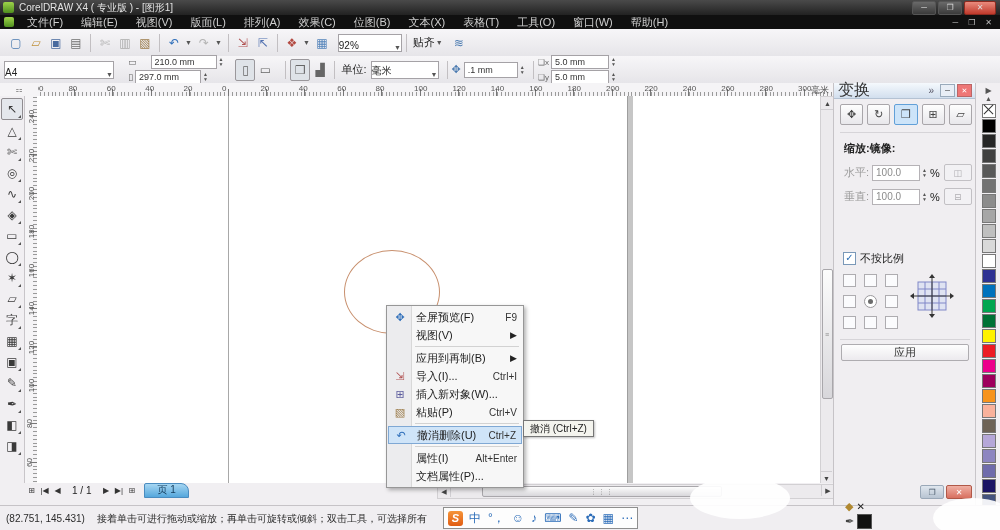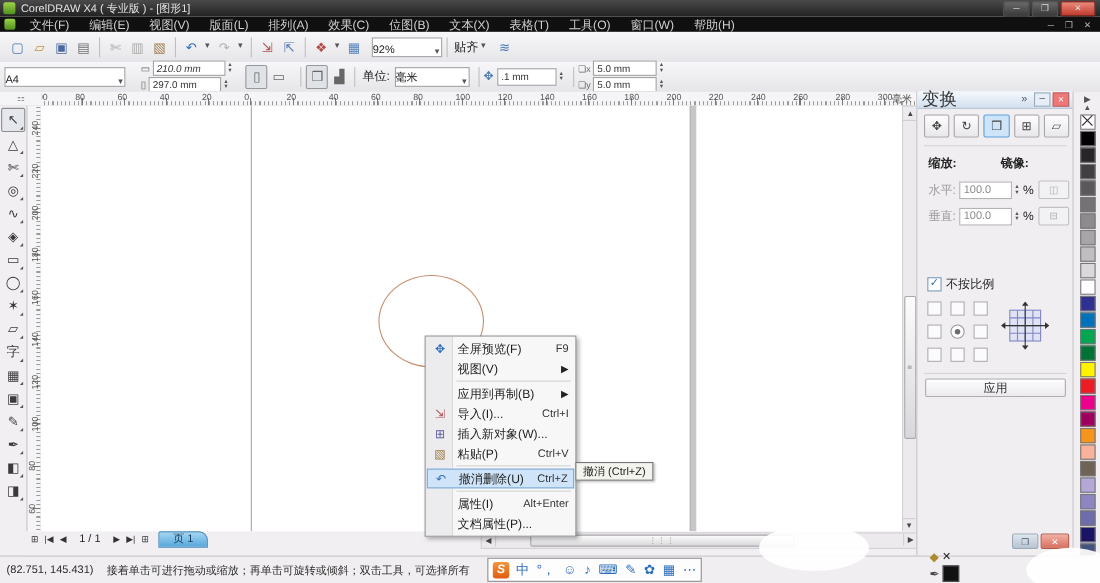--- a/index.html
+++ b/index.html
@@ -152,21 +152,21 @@
   </div>
 
   <div class="abs flex tbrow" style="left:0;top:56px;width:1000px;height:27px;">
     <div class="combo" style="width:108px;margin-left:4px;">
       <span>A4</span>
         <span class="caret">▼</span>
     </div>
     <div style="margin-left:14px;display:flex;flex-direction:column;gap:1px;">
       <div class="flex">
           <span style="font-size:9px;color:#666;">▭</span>
-        <div class="spin" style="width:58px;margin-left:2px;font-style:italic;">
+        <div class="spin" style="width:58px;margin-left:14px;">
             <span>210.0 mm</span>
           </div>
         <div class="spinArr">
             <span>▲</span>
             <span>▼</span>
           </div>
         </div>
       <div class="flex">
           <span style="font-size:9px;color:#666;">▯</span>
         <div class="spin" style="width:58px;margin-left:2px;">
@@ -334,21 +334,21 @@
     <div id="docker-tabs" class="flex" style="padding:5px 0 0 6px;">
         <div class="dtab">✥</div>
         <div class="dtab">↻</div>
         <div class="dtab active">❒</div>
         <div class="dtab">⊞</div>
         <div class="dtab">▱</div>
       </div>
     <div style="height:1px;background:#d6d4d8;margin:7px 6px 0 6px;"></div>
     <div class="flex" style="padding:8px 10px 0 10px;">
       <b style="font-size:11px;">缩放:</b>
-      <b style="font-size:11px;margin-left:40px;">镜像:</b>
+      <b style="font-size:11px;">镜像:</b>
     </div>
     <div class="flex" style="padding:8px 0 0 10px;">
       <span style="color:#9a9a9a;">水平:</span>
       <div class="field" style="width:40px;margin-left:3px;">
           <span>100.0</span>
         </div>
       <div class="spinArr">
           <span>▲</span>
           <span>▼</span>
         </div>

